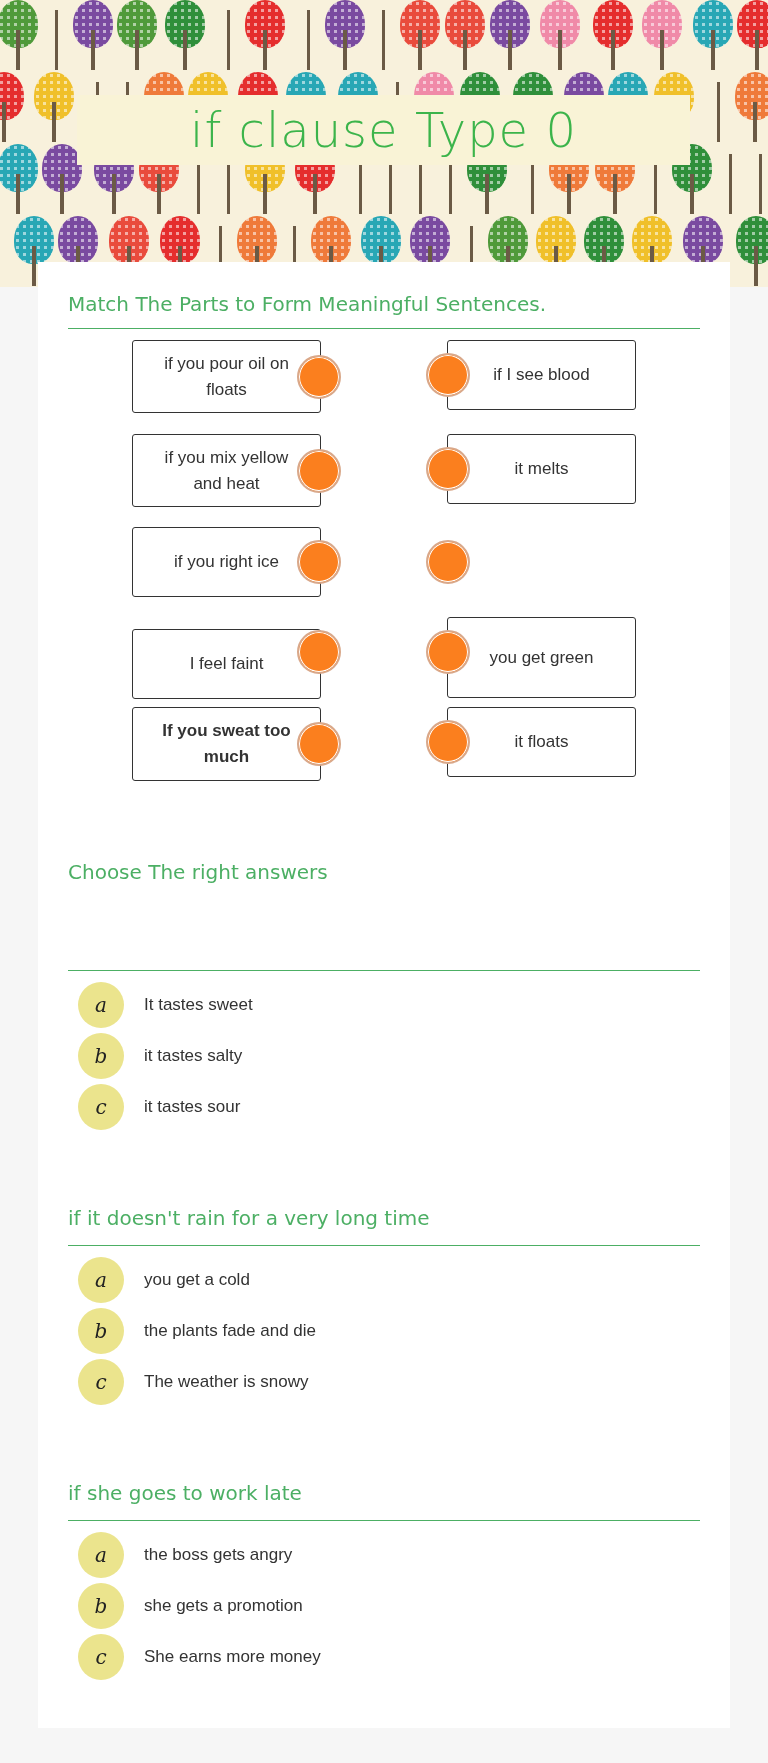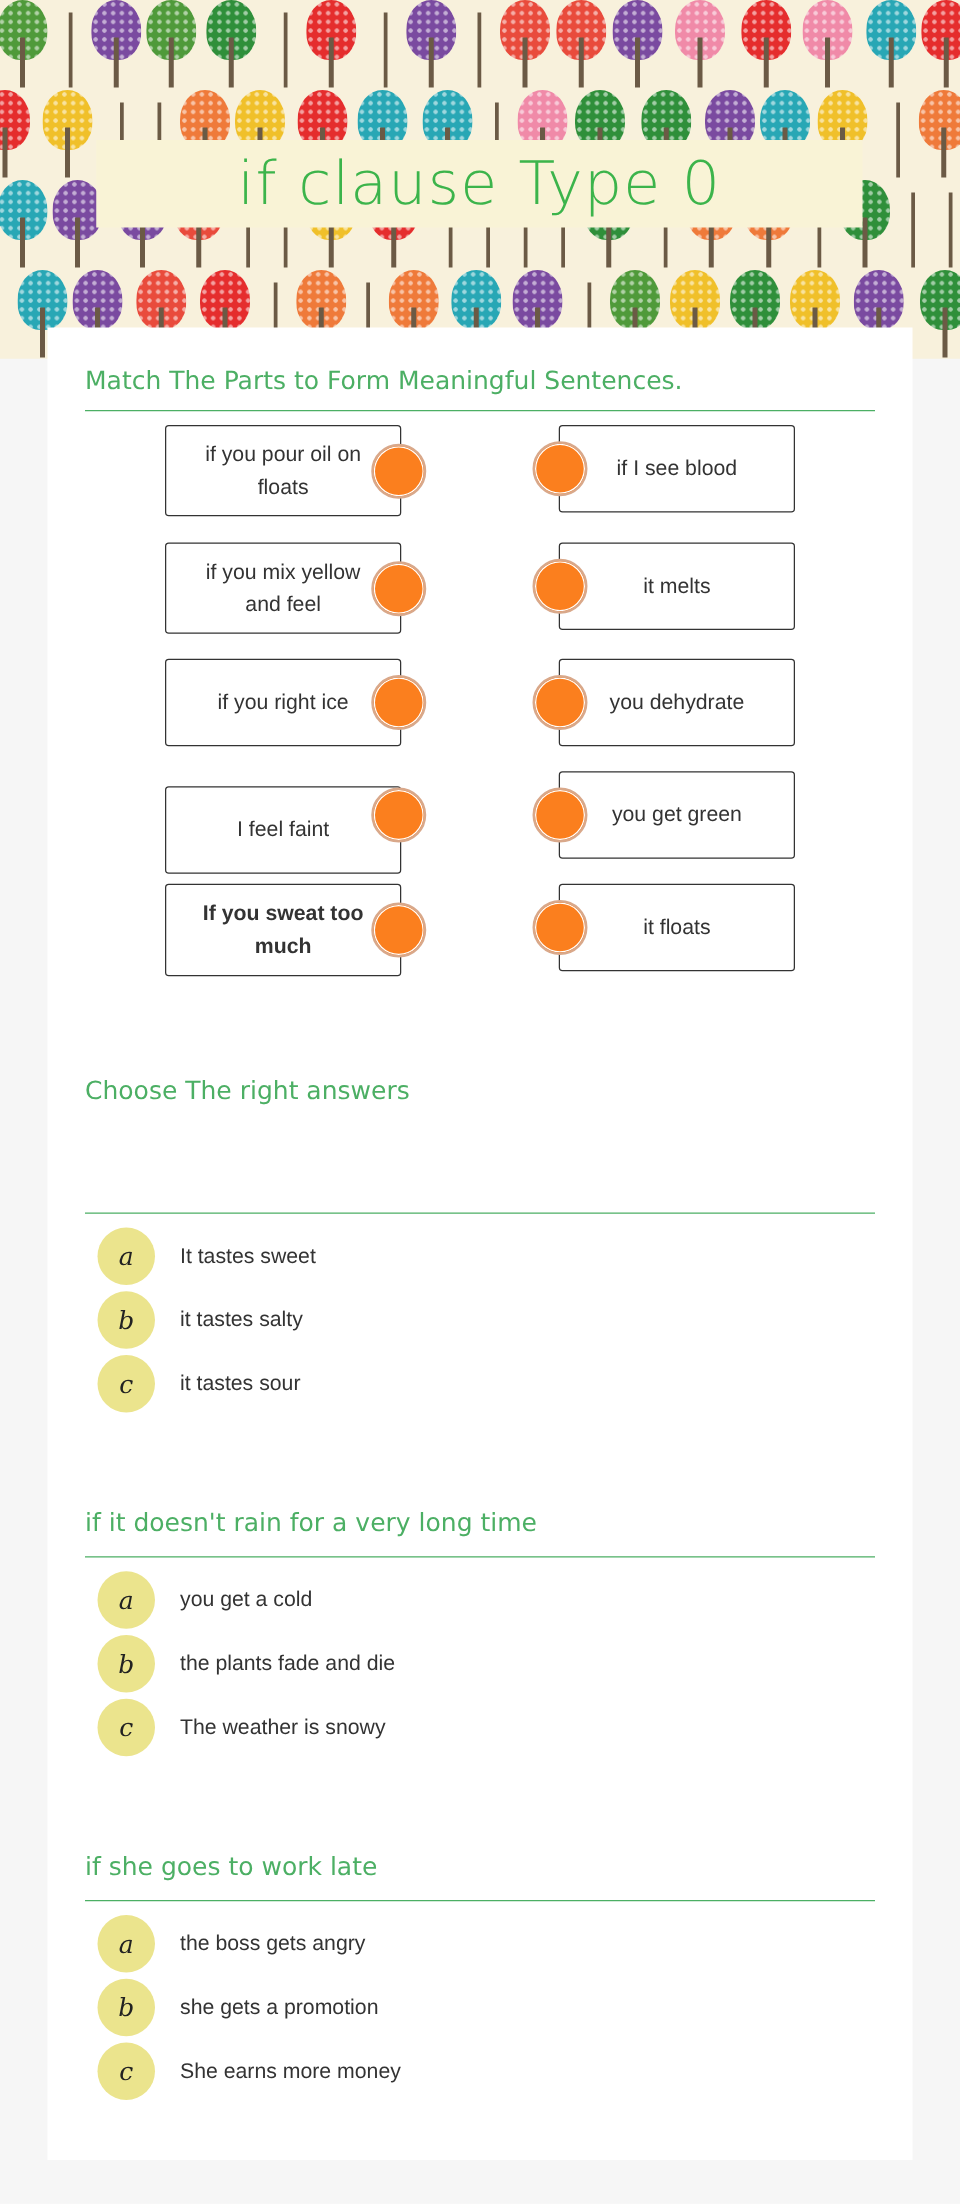--- a/index.html
+++ b/index.html
@@ -11,21 +11,21 @@
     background-color: #f8f1dc;
   }
   .tree-row { position: absolute; left: 0; width: 768px; height: 70px; }
   .tree { position: absolute; bottom: 0; width: 44px; height: 70px; }
   .tree .crown { position: absolute; left: 2px; top: 0; width: 40px; height: 48px; border-radius: 50% 50% 45% 45%;
     background-image: radial-gradient(rgba(255,255,255,.55) 1.5px, transparent 2px); background-size: 7px 7px; }
   .tree .trunk { position: absolute; left: 20px; top: 30px; width: 4px; height: 40px; background: #6b5a45; }
   .stick { position: absolute; bottom: 0; width: 3px; height: 60px; background: #6b5a45; }
 
   .title-box {
-    position: absolute; left: 77px; top: 112px; width: 613px; height: 70px;
+    position: absolute; left: 77px; top: 95px; width: 613px; height: 70px;
     background: #f9f3d6; display: flex; align-items: center; justify-content: center;
   }
   .title-text {
     font-family: "DejaVu Sans", sans-serif; font-weight: 300; font-size: 48px; color: #3cb44b;
     letter-spacing: 1px;
   }
 
   .card {
     position: absolute; left: 38px; top: 262px; width: 692px; height: 1466px; background: #fff;
   }
@@ -316,42 +316,39 @@
   <div class="match-box left" style="top:78px;height:73px;">
       <span>if you pour oil on floats</span>
     </div>
   <div class="dot" style="left:259px;top:93px;"></div>
   <div class="match-box right" style="top:78px;height:70px;">
       <span>if I see blood</span>
     </div>
   <div class="dot" style="left:388px;top:91px;"></div>
 
   <div class="match-box left" style="top:172px;height:73px;">
-      <span>if you mix yellow and feel</span>
+      <span>if you mix yellow and heat</span>
     </div>
   <div class="dot" style="left:259px;top:187px;"></div>
   <div class="match-box right" style="top:172px;height:70px;">
       <span>it melts</span>
     </div>
   <div class="dot" style="left:388px;top:185px;"></div>
 
   <div class="match-box left" style="top:265px;height:70px;">
       <span>if you right ice</span>
     </div>
   <div class="dot" style="left:259px;top:278px;"></div>
-  <div class="match-box right" style="top:265px;height:70px;">
-      <span>you dehydrate</span>
-    </div>
   <div class="dot" style="left:388px;top:278px;"></div>
 
   <div class="match-box left" style="top:367px;height:70px;">
       <span>I feel faint</span>
     </div>
   <div class="dot" style="left:259px;top:368px;"></div>
-  <div class="match-box right" style="top:355px;height:70px;">
+  <div class="match-box right" style="top:355px;height:81px;">
       <span>you get green</span>
     </div>
   <div class="dot" style="left:388px;top:368px;"></div>
 
   <div class="match-box left" style="top:445px;height:74px;font-weight:bold;">
       <span>If you sweat too much</span>
     </div>
   <div class="dot" style="left:259px;top:460px;"></div>
   <div class="match-box right" style="top:445px;height:70px;">
       <span>it floats</span>

